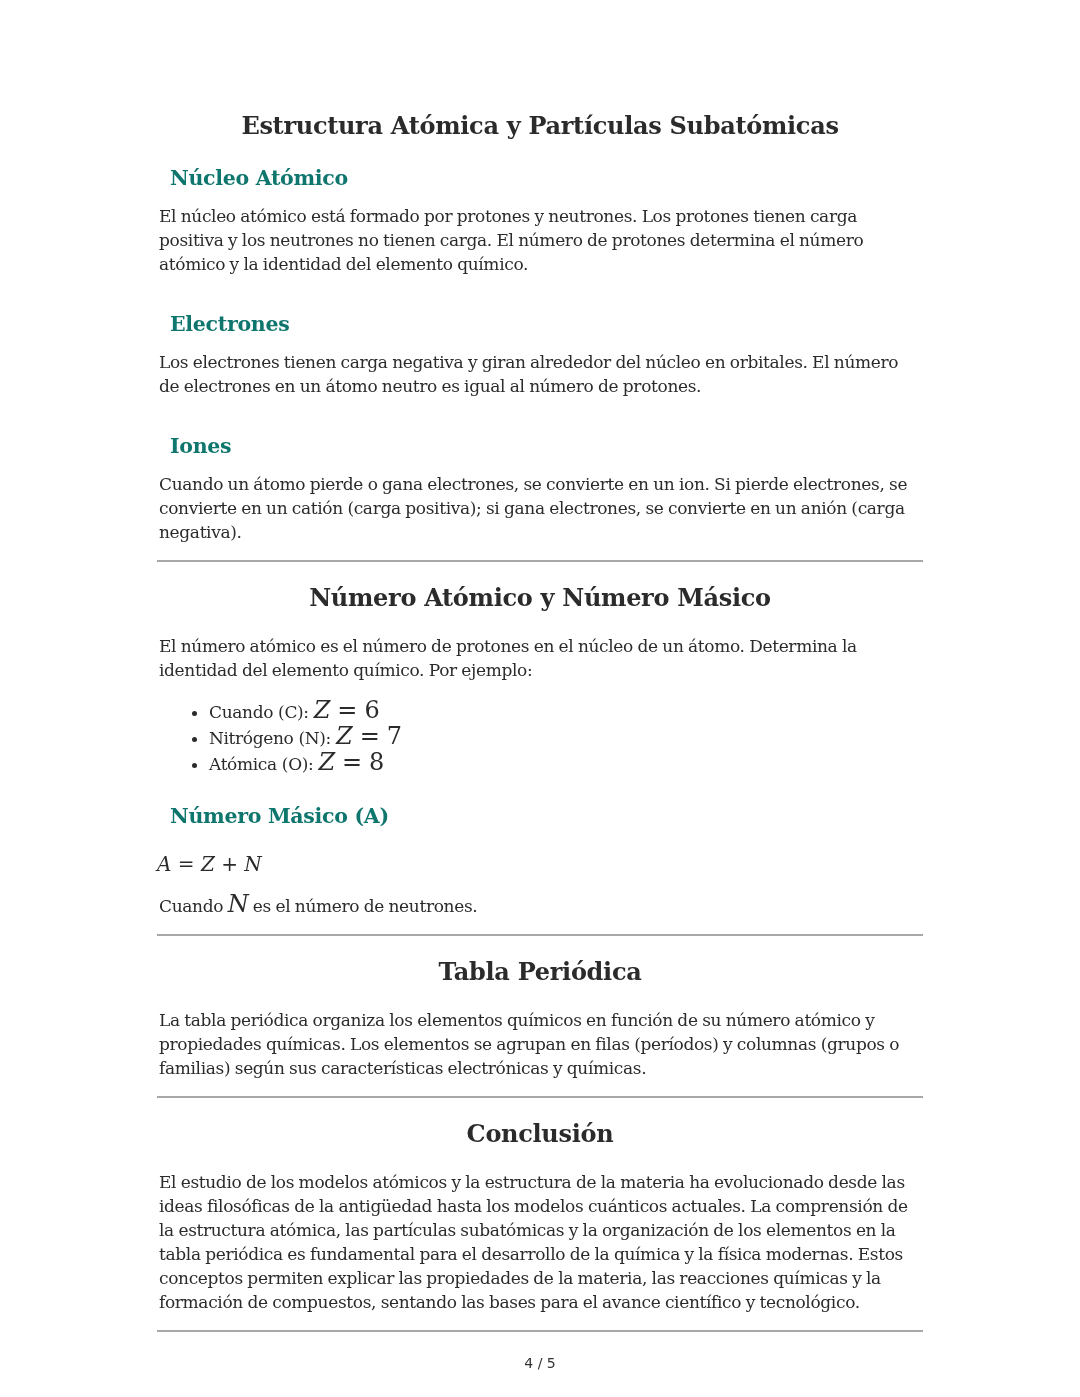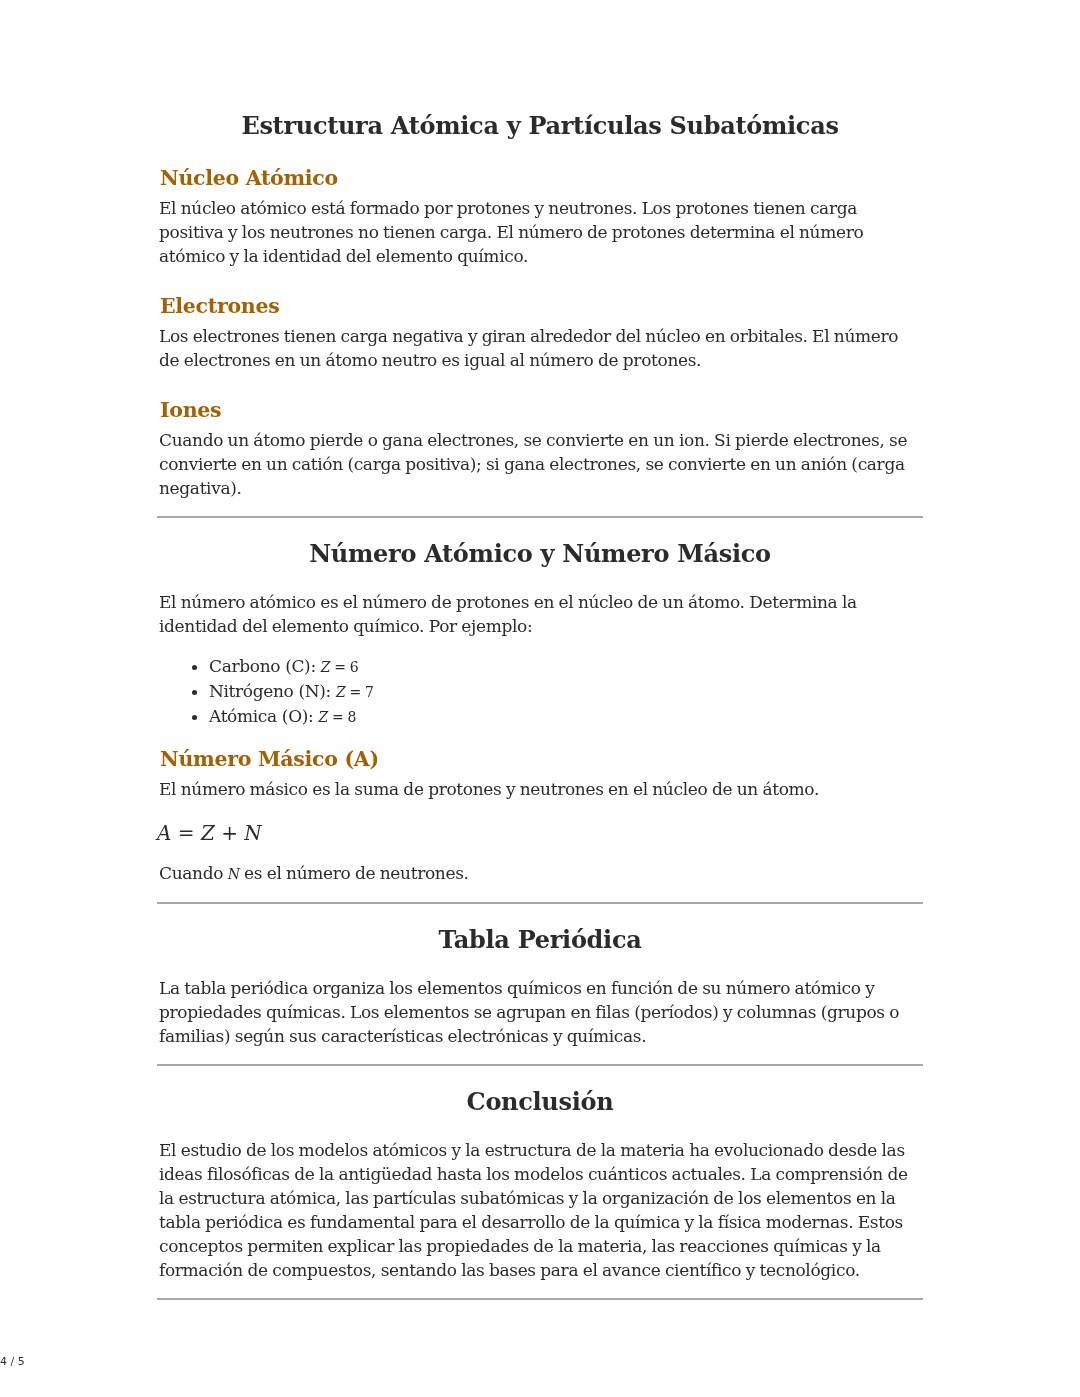--- a/index.html
+++ b/index.html
@@ -28,24 +28,24 @@
       text-align: center;
       margin: 16px;
       line-height: 40px;
       color: #2b2b2b;
       letter-spacing: -0.3px;
     }
     h2 {
       font-family: "DejaVu Serif", "Liberation Serif", serif;
       font-size: 20.5px;
       font-weight: bold;
-      margin: 0;
+      margin: 10px;
       padding-left: 3px;
       line-height: 32px;
-      color: #a16207;
+      color: #0f766e;
       letter-spacing: -0.3px;
     }
     p {
       margin: 2px;
       font-size: 17px;
       line-height: 24px;
       letter-spacing: -0.35px;
       word-spacing: -0.5px;
     }
     .gap { height: 20px; }
@@ -61,36 +61,37 @@
       font-size: 17px;
       line-height: 24px;
       letter-spacing: -0.35px;
     }
     ul.list li {
       list-style: disc;
     }
     .math {
       font-family: "DejaVu Serif", "Liberation Serif", serif;
       font-style: italic;
-      font-size: 14px;
+      font-size: 24px;
     }
     .math .up { font-style: normal; }
     .display-math {
       text-align: left;
       margin: 18px 0 14px 0;
       font-size: 20px;
       line-height: 28px;
     }
     .footer {
       position: absolute;
       left: 0;
       width: 1080px;
       top: 1355px;
+      text-align: center;
       font-family: "DejaVu Sans", "Liberation Sans", sans-serif;
-      font-size: 11px;
+      font-size: 14px;
       color: #333333;
     }
   </style>
 </head>
 <body>
 
 <div class="page">
 
   <h1>Estructura Atómica y Partículas Subatómicas</h1>
 
@@ -106,33 +107,32 @@
   <p>Cuando un átomo pierde o gana electrones, se convierte en un ion. Si pierde electrones, se convierte en un catión (carga positiva); si gana electrones, se convierte en un anión (carga negativa).</p>
 
   <hr class="rule">
 
   <h1>Número Atómico y Número Másico</h1>
 
   <p>El número atómico es el número de protones en el núcleo de un átomo. Determina la identidad del elemento químico. Por ejemplo:</p>
 
   <ul class="list">
     <li>
-      <span>Carbono (C): </span><span class="math"><span>Z</span><span class="up"> = </span><span class="up">6</span></span>
+      <span>Cuando (C): </span><span class="math"><span>Z</span><span class="up"> = </span><span class="up">6</span></span>
     </li>
     <li>
       <span>Nitrógeno (N): </span><span class="math"><span>Z</span><span class="up"> = </span><span class="up">7</span></span>
     </li>
     <li>
       <span>Atómica (O): </span><span class="math"><span>Z</span><span class="up"> = </span><span class="up">8</span></span>
     </li>
   </ul>
 
   <div class="gap" style="height:14px"></div>
   <h2>Número Másico (A)</h2>
-  <p>El número másico es la suma de protones y neutrones en el núcleo de un átomo.</p>
 
   <div class="display-math math">
     <span>A</span><span class="up"> = </span><span>Z</span><span class="up"> + </span><span>N</span>
   </div>
 
   <p><span>Cuando </span><span class="math">N</span><span> es el número de neutrones.</span></p>
 
   <hr class="rule">
 
   <h1>Tabla Periódica</h1>

